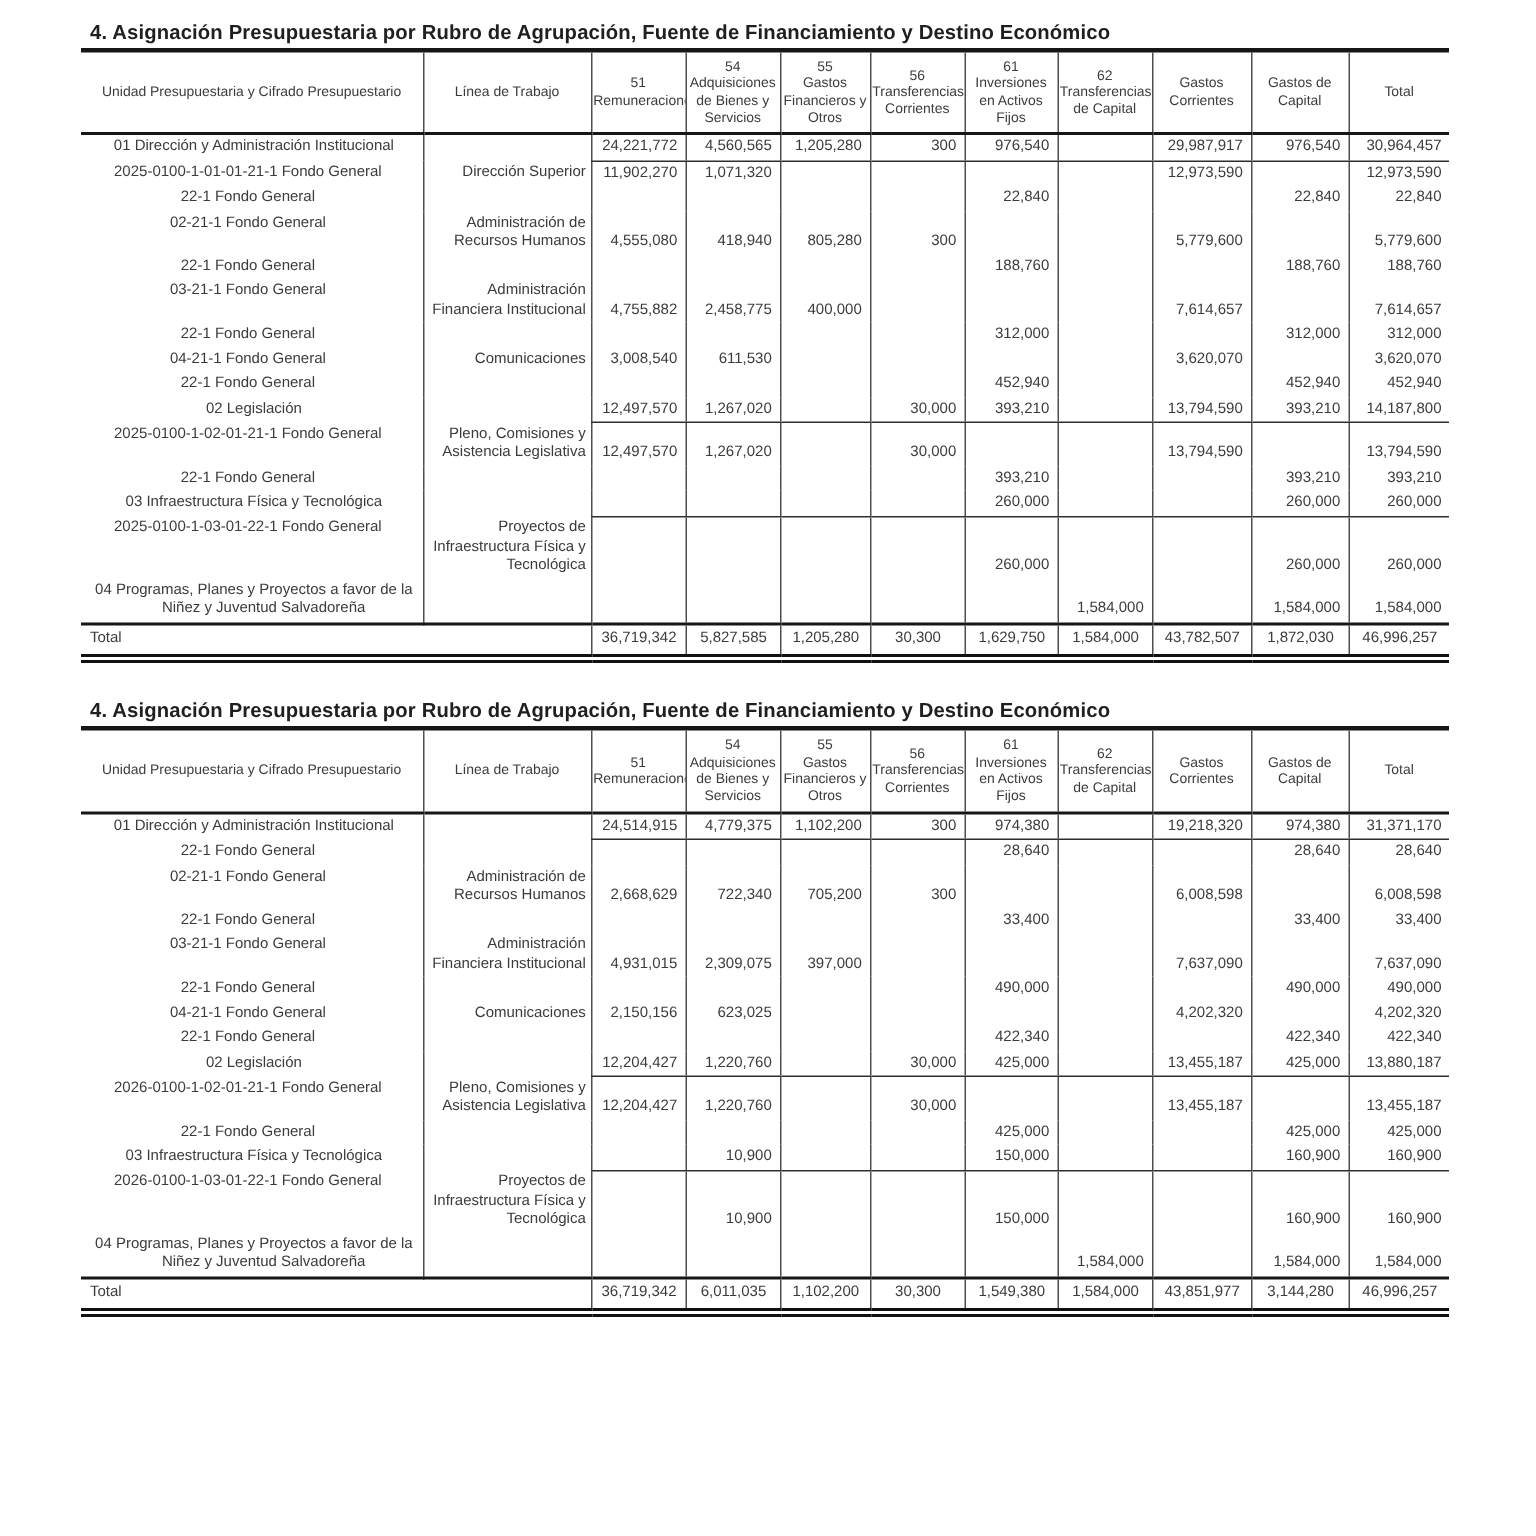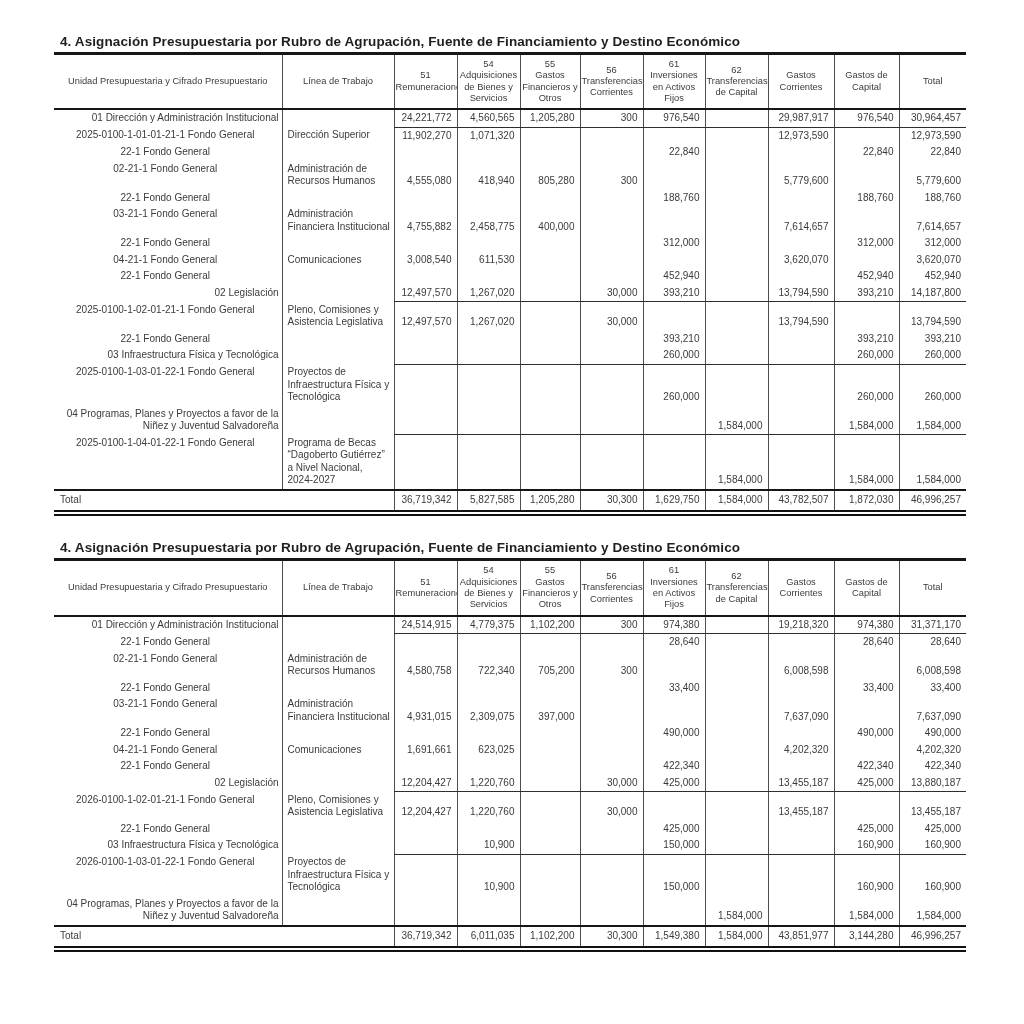--- a/index.html
+++ b/index.html
@@ -2,48 +2,48 @@
 <html><head>
 <meta charset="utf-8">
 <style>
   html,body { margin:0; padding:0; background:#ffffff; }
   body {
     width:1024px; height:1024px; overflow:hidden;
     font-family:"Liberation Sans", sans-serif;
     color:#3b3b3b;
   }
   .page { padding:10px 0 0 54px; }
-  .tblock { width:912px; margin-bottom:20px;margin-top:20px; }
+  .tblock { width:912px; margin-bottom:20px; }
   .ttitle {
     font-size:13.5px; font-weight:bold; color:#1f1f1f;
     padding:4px 0 3px 6px; letter-spacing:0.1px;
     border-bottom:3px solid #161616;
   }
   table.budget {
     border-collapse:collapse; table-layout:fixed;
     width:912px; font-size:10px; color:#3b3b3b;
   }
   th {
     font-weight:normal; font-size:9.3px; line-height:1.22;
     vertical-align:middle; text-align:center;
     padding:4px 1px; border-bottom:2.5px solid #161616;
     overflow:hidden;
   }
   th + th, td + td { border-left:1px solid #4e4e4e; }
   td { padding:2px 3px; line-height:1.25; overflow:hidden; }
   td.unidad { vertical-align:top; }
-  td.unidad.section { text-align:right; padding-left:19px; text-indent:-13px; }
+  td.unidad.section { text-align:center; padding-left:19px; text-indent:-13px; }
   td.unidad.detail  { text-align:center; padding-right:8px; }
-  td.linea { vertical-align:top; text-align:left; padding-left:5px; }
+  td.linea { vertical-align:top; text-align:right; padding-left:5px; }
   td.num   { vertical-align:bottom; text-align:right; padding-right:5px; }
   tr.sectionrow td.num { border-bottom:1.5px solid #2e2e2e; }
   tr.totalrow td {
     border-top:2px solid #161616;
     border-bottom:6px double #111111;
-    padding:3px 5px 4px 6px; vertical-align:middle;
+    padding:3px 5px 4px 6px; vertical-align:middle;text-align:center;
   }
   tr.totalrow td.lbl { text-align:left; }
   tr.totalrow td.num { vertical-align:middle; }
 </style>
 </head>
 <body>
 
 <div class="page" id="page-root">
     <div class="tblock">
       <div class="ttitle">4. Asignación Presupuestaria por Rubro de Agrupación, Fuente de Financiamiento y Destino Económico</div>
@@ -293,33 +293,20 @@
             <td class="num"></td>
             <td class="num"></td>
             <td class="num"></td>
             <td class="num"></td>
             <td class="num"></td>
             <td class="num">1,584,000</td>
             <td class="num"></td>
             <td class="num">1,584,000</td>
             <td class="num">1,584,000</td>
           </tr>
-          <tr class="detailrow">
-            <td class="unidad detail">2025-0100-1-04-01-22-1 Fondo General</td>
-            <td class="linea">Programa de Becas “Dagoberto Gutiérrez” a Nivel Nacional, 2024-2027</td>
-            <td class="num"></td>
-            <td class="num"></td>
-            <td class="num"></td>
-            <td class="num"></td>
-            <td class="num"></td>
-            <td class="num">1,584,000</td>
-            <td class="num"></td>
-            <td class="num">1,584,000</td>
-            <td class="num">1,584,000</td>
-          </tr>
           <tr class="totalrow">
             <td colspan="2" class="lbl">Total</td>
             <td class="num">36,719,342</td>
             <td class="num">5,827,585</td>
             <td class="num">1,205,280</td>
             <td class="num">30,300</td>
             <td class="num">1,629,750</td>
             <td class="num">1,584,000</td>
             <td class="num">43,782,507</td>
             <td class="num">1,872,030</td>
@@ -410,21 +397,21 @@
             <td class="num"></td>
             <td class="num">28,640</td>
             <td class="num"></td>
             <td class="num"></td>
             <td class="num">28,640</td>
             <td class="num">28,640</td>
           </tr>
           <tr class="detailrow">
             <td class="unidad detail">02-21-1 Fondo General</td>
             <td class="linea">Administración de Recursos Humanos</td>
-            <td class="num">4,580,758</td>
+            <td class="num">2,668,629</td>
             <td class="num">722,340</td>
             <td class="num">705,200</td>
             <td class="num">300</td>
             <td class="num"></td>
             <td class="num"></td>
             <td class="num">6,008,598</td>
             <td class="num"></td>
             <td class="num">6,008,598</td>
           </tr>
           <tr class="detailrow">
@@ -462,21 +449,21 @@
             <td class="num"></td>
             <td class="num">490,000</td>
             <td class="num"></td>
             <td class="num"></td>
             <td class="num">490,000</td>
             <td class="num">490,000</td>
           </tr>
           <tr class="detailrow">
             <td class="unidad detail">04-21-1 Fondo General</td>
             <td class="linea">Comunicaciones</td>
-            <td class="num">1,691,661</td>
+            <td class="num">2,150,156</td>
             <td class="num">623,025</td>
             <td class="num"></td>
             <td class="num"></td>
             <td class="num"></td>
             <td class="num"></td>
             <td class="num">4,202,320</td>
             <td class="num"></td>
             <td class="num">4,202,320</td>
           </tr>
           <tr class="detailrow">

